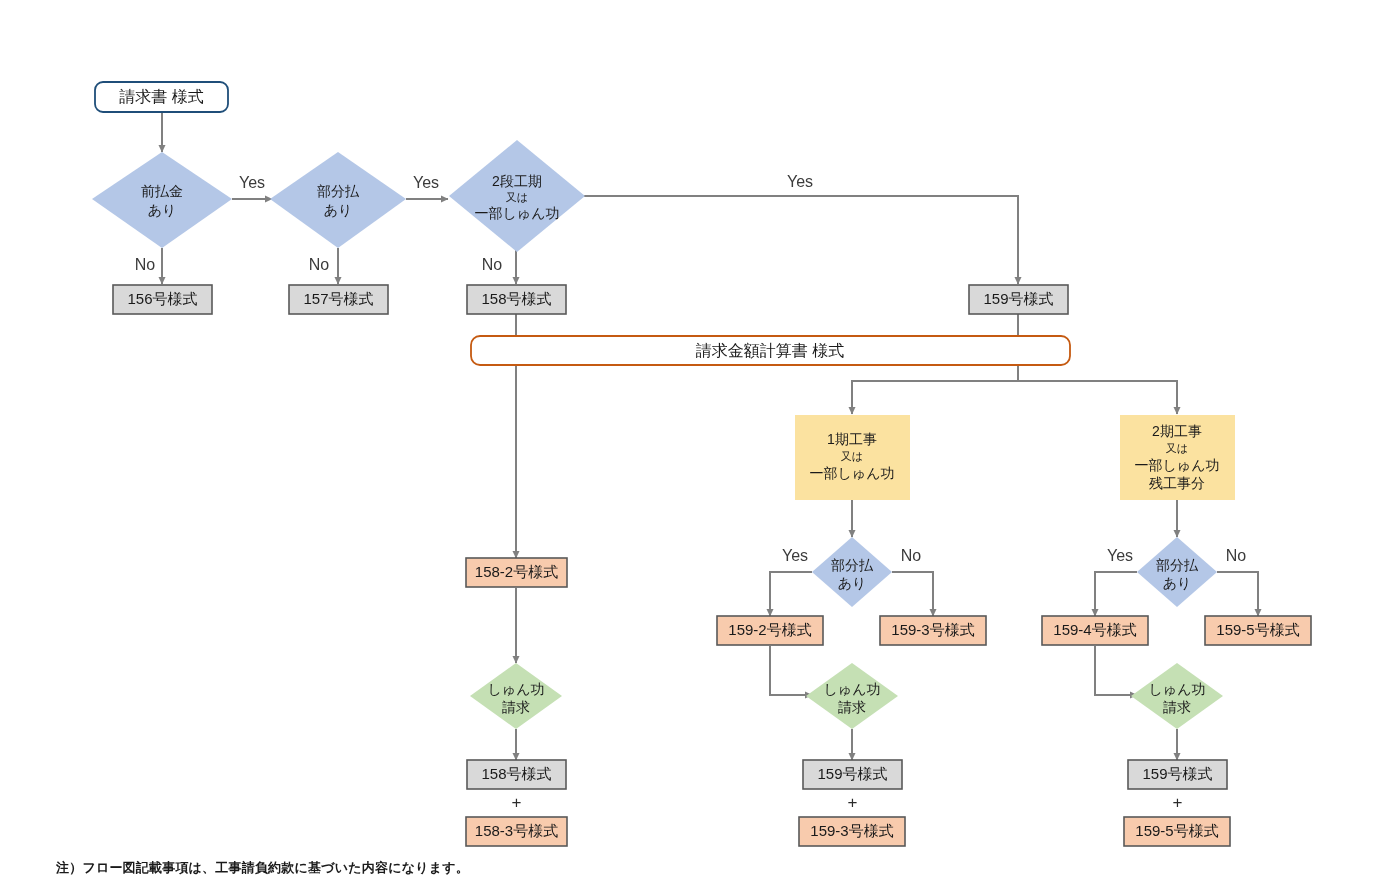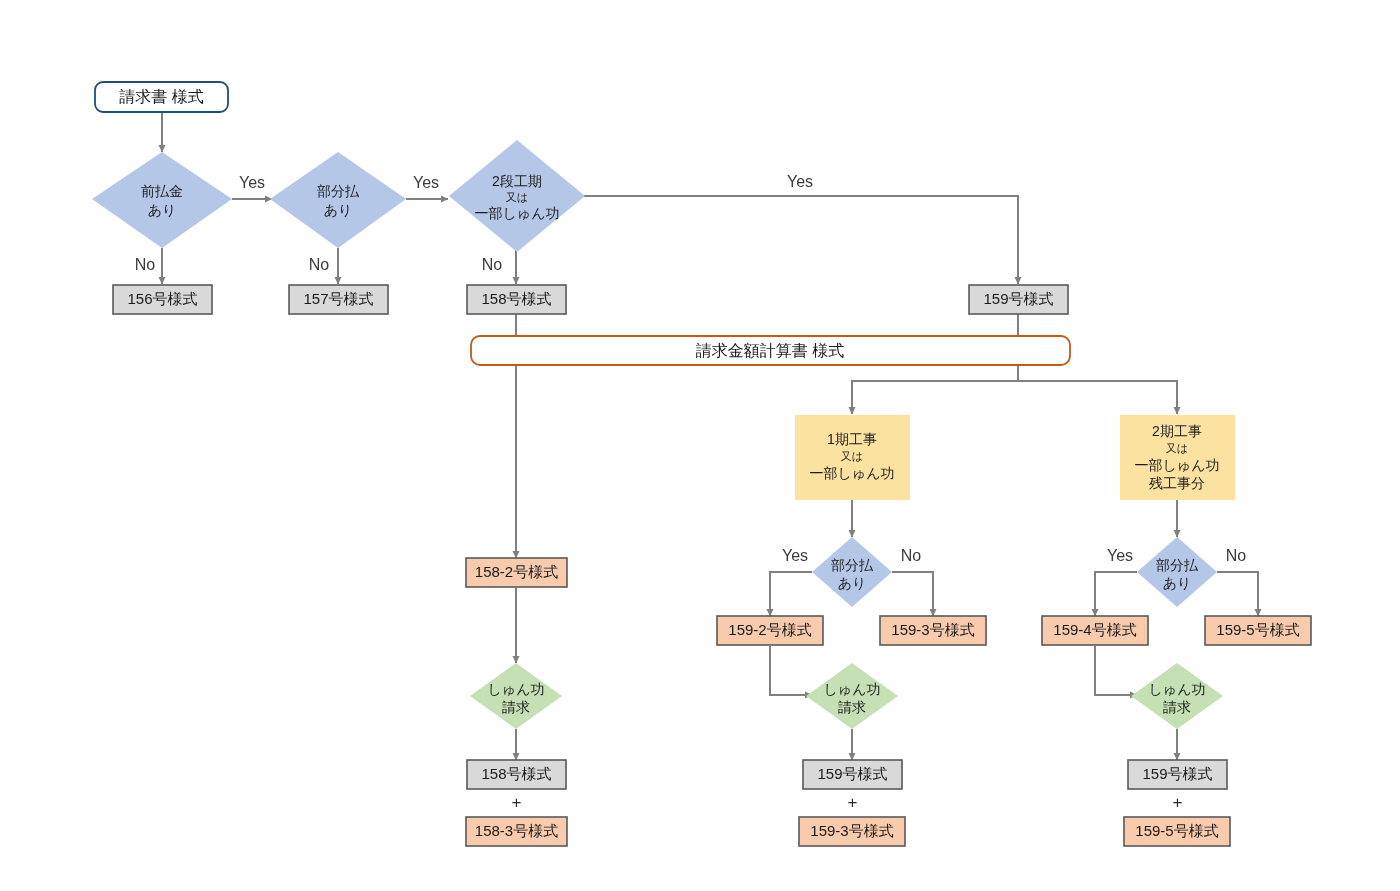--- a/index.html
+++ b/index.html
@@ -275,14 +275,15 @@
       <rect x="1128" y="760" width="99" height="29" fill="#d9d9d9" stroke="#595959" stroke-width="1.6"></rect>
       <text class="node-text t15" x="1177.5" y="775.5">159号様式</text>
     </g>
     <text class="plus-sign" x="1177.5" y="804">+</text>
     <g>
       <rect x="1124" y="817" width="106" height="29" fill="#f8cbad" stroke="#595959" stroke-width="1.6"></rect>
       <text class="node-text t15" x="1177" y="832.5">159-5号様式</text>
     </g>
   </svg>
 
+  <div class="footnote">注）フロー図記載事項は、工事請負約款に基づいた内容になります。</div>
 
 </div>
 
 </body></html>

